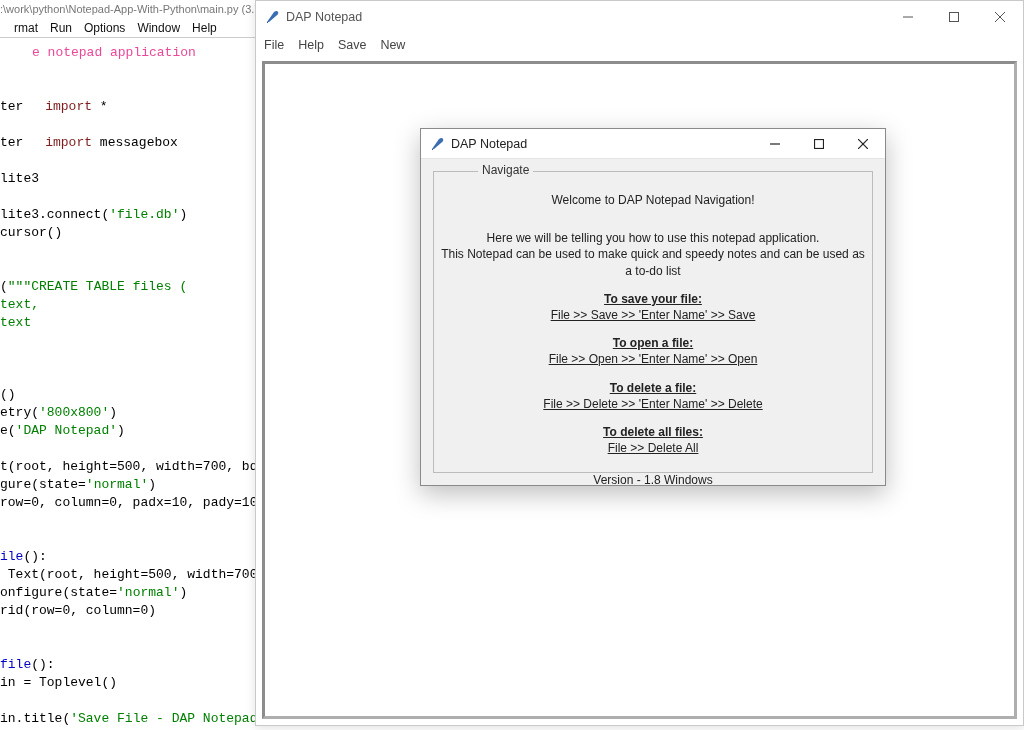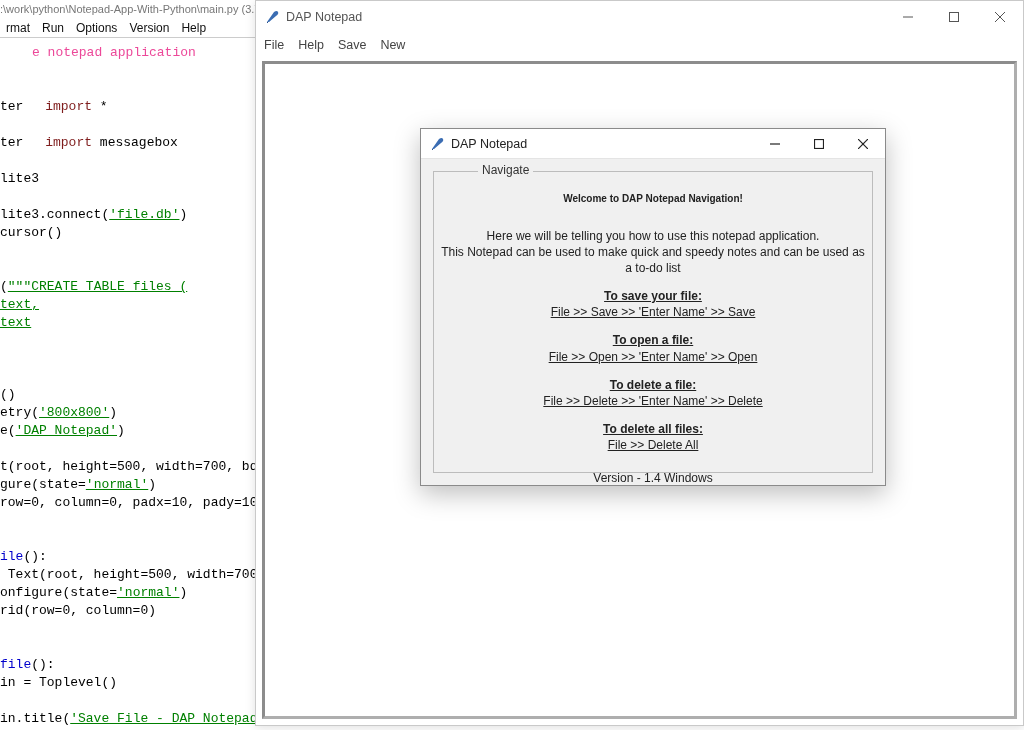--- a/index.html
+++ b/index.html
@@ -28,40 +28,40 @@
     line-height: 18px;
     white-space: nowrap;
     overflow: hidden;
   }
   .idle-menu {
     width: 260px; height: 20px;
     background: #fff;
     border-bottom: 1px solid #ccc;
     font-size: 12px;
     color: #111;
-    padding-left: 4px;
+    padding-left: 12px;
     display: flex;
     align-items: center;
     gap: 8px;
   }
   .idle-menu span { padding: 0 2px; }
   .idle-code {
     width: 500px;
     padding: 6px 0 0 0;
     font-family: "Consolas","Courier New",monospace;
     font-size: 13px;
     line-height: 18px;
     white-space: pre;
     color: #000;
     position: relative;
     left: 0;
   }
   .c-red { color: #ec4899; padding-left: 32px; }
   .c-orange { color: #7f1d1d; margin-left: 14px; }
-  .c-green { color: #008000; text-decoration: underline; }
+  .c-green { color: #008000; }
   .c-blue { color: #0000cc; }
   .c-black { color: #000; }
 
   
   .outer-window {
     position: absolute;
     left: 255px; top: 0;
     width: 769px; height: 726px;
     z-index: 2;
     background: #fff;
@@ -161,36 +161,36 @@
     display: flex;
     flex-direction: column;
     align-items: center;
     justify-content: flex-start;
     text-align: center;
     font-size: 12px;
     color: #222;
     line-height: 1.35;
     padding: 6px 6px 0 6px;
   }
-  .nav-welcome { font-weight: 700; font-size: 10px; margin-bottom: 22px; }
+  .nav-welcome { font-weight: 400; font-size: 12px; margin-bottom: 22px; }
   .nav-block { margin-bottom: 12px; text-decoration: underline; }
   .nav-block .hdr { font-weight: 600; }
   .nav-intro { margin-bottom: 12px; }
   .nav-version { margin-top: 4px; }
 </style>
 </head>
 <body>
 
 <div class="idle-bg">
   <div class="idle-titlebar">:\work\python\Notepad-App-With-Python\main.py (3.7.2)</div>
   <div class="idle-menu">
     <span>rmat</span>
     <span>Run</span>
     <span>Options</span>
-    <span>Version</span>
+    <span>Window</span>
     <span>Help</span>
   </div>
   <div class="idle-code" id="idle-code"><div class="c-red">e notepad application</div><div>&nbsp;</div><div>&nbsp;</div><div><span class="c-black">ter </span><span class="c-orange">import</span><span class="c-black"> *</span></div><div>&nbsp;</div><div><span class="c-black">ter </span><span class="c-orange">import</span><span class="c-black"> messagebox</span></div><div>&nbsp;</div><div class="c-black">lite3</div><div>&nbsp;</div><div><span class="c-black">lite3.connect(</span><span class="c-green">'file.db'</span><span class="c-black">)</span></div><div class="c-black">cursor()</div><div>&nbsp;</div><div>&nbsp;</div><div><span class="c-black">(</span><span class="c-green">"""CREATE TABLE files (</span></div><div class="c-green">text,</div><div class="c-green">text</div><div>&nbsp;</div><div>&nbsp;</div><div>&nbsp;</div><div class="c-black">()</div><div><span class="c-black">etry(</span><span class="c-green">'800x800'</span><span class="c-black">)</span></div><div><span class="c-black">e(</span><span class="c-green">'DAP Notepad'</span><span class="c-black">)</span></div><div>&nbsp;</div><div class="c-black">t(root, height=500, width=700, bd=5</div><div><span class="c-black">gure(state=</span><span class="c-green">'normal'</span><span class="c-black">)</span></div><div class="c-black">row=0, column=0, padx=10, pady=10)</div><div>&nbsp;</div><div>&nbsp;</div><div><span class="c-blue">ile</span><span class="c-black">():</span></div><div class="c-black"> Text(root, height=500, width=700,</div><div><span class="c-black">onfigure(state=</span><span class="c-green">'normal'</span><span class="c-black">)</span></div><div class="c-black">rid(row=0, column=0)</div><div>&nbsp;</div><div>&nbsp;</div><div><span class="c-blue">file</span><span class="c-black">():</span></div><div class="c-black">in = Toplevel()</div><div>&nbsp;</div><div><span class="c-black">in.title(</span><span class="c-green">'Save File - DAP Notepad'</span><span class="c-black">)</span></div><div>&nbsp;</div></div>
 </div>
 
 <div class="outer-window">
   <div class="outer-titlebar">
     <span class="feather-icon">
       <svg viewBox="0 0 16 16" width="16" height="16">
         <path d="M3 13 L10 3 Q13 1 14 3 Q15 5 12 7 L5 13 Z" fill="#3b6db3"></path>
@@ -270,17 +270,17 @@
           <div>File &gt;&gt; Open &gt;&gt; 'Enter Name' &gt;&gt; Open</div>
         </div>
         <div class="nav-block">
           <div class="hdr">To delete a file:</div>
           <div>File &gt;&gt; Delete &gt;&gt; 'Enter Name' &gt;&gt; Delete</div>
         </div>
         <div class="nav-block">
           <div class="hdr">To delete all files:</div>
           <div>File &gt;&gt; Delete All</div>
         </div>
-        <div class="nav-version">Version - 1.4 Windows</div>
+        <div class="nav-version">Version - 1.8 Windows</div>
       </div>
     </div>
   </div>
 </div>
 
 </body></html>

